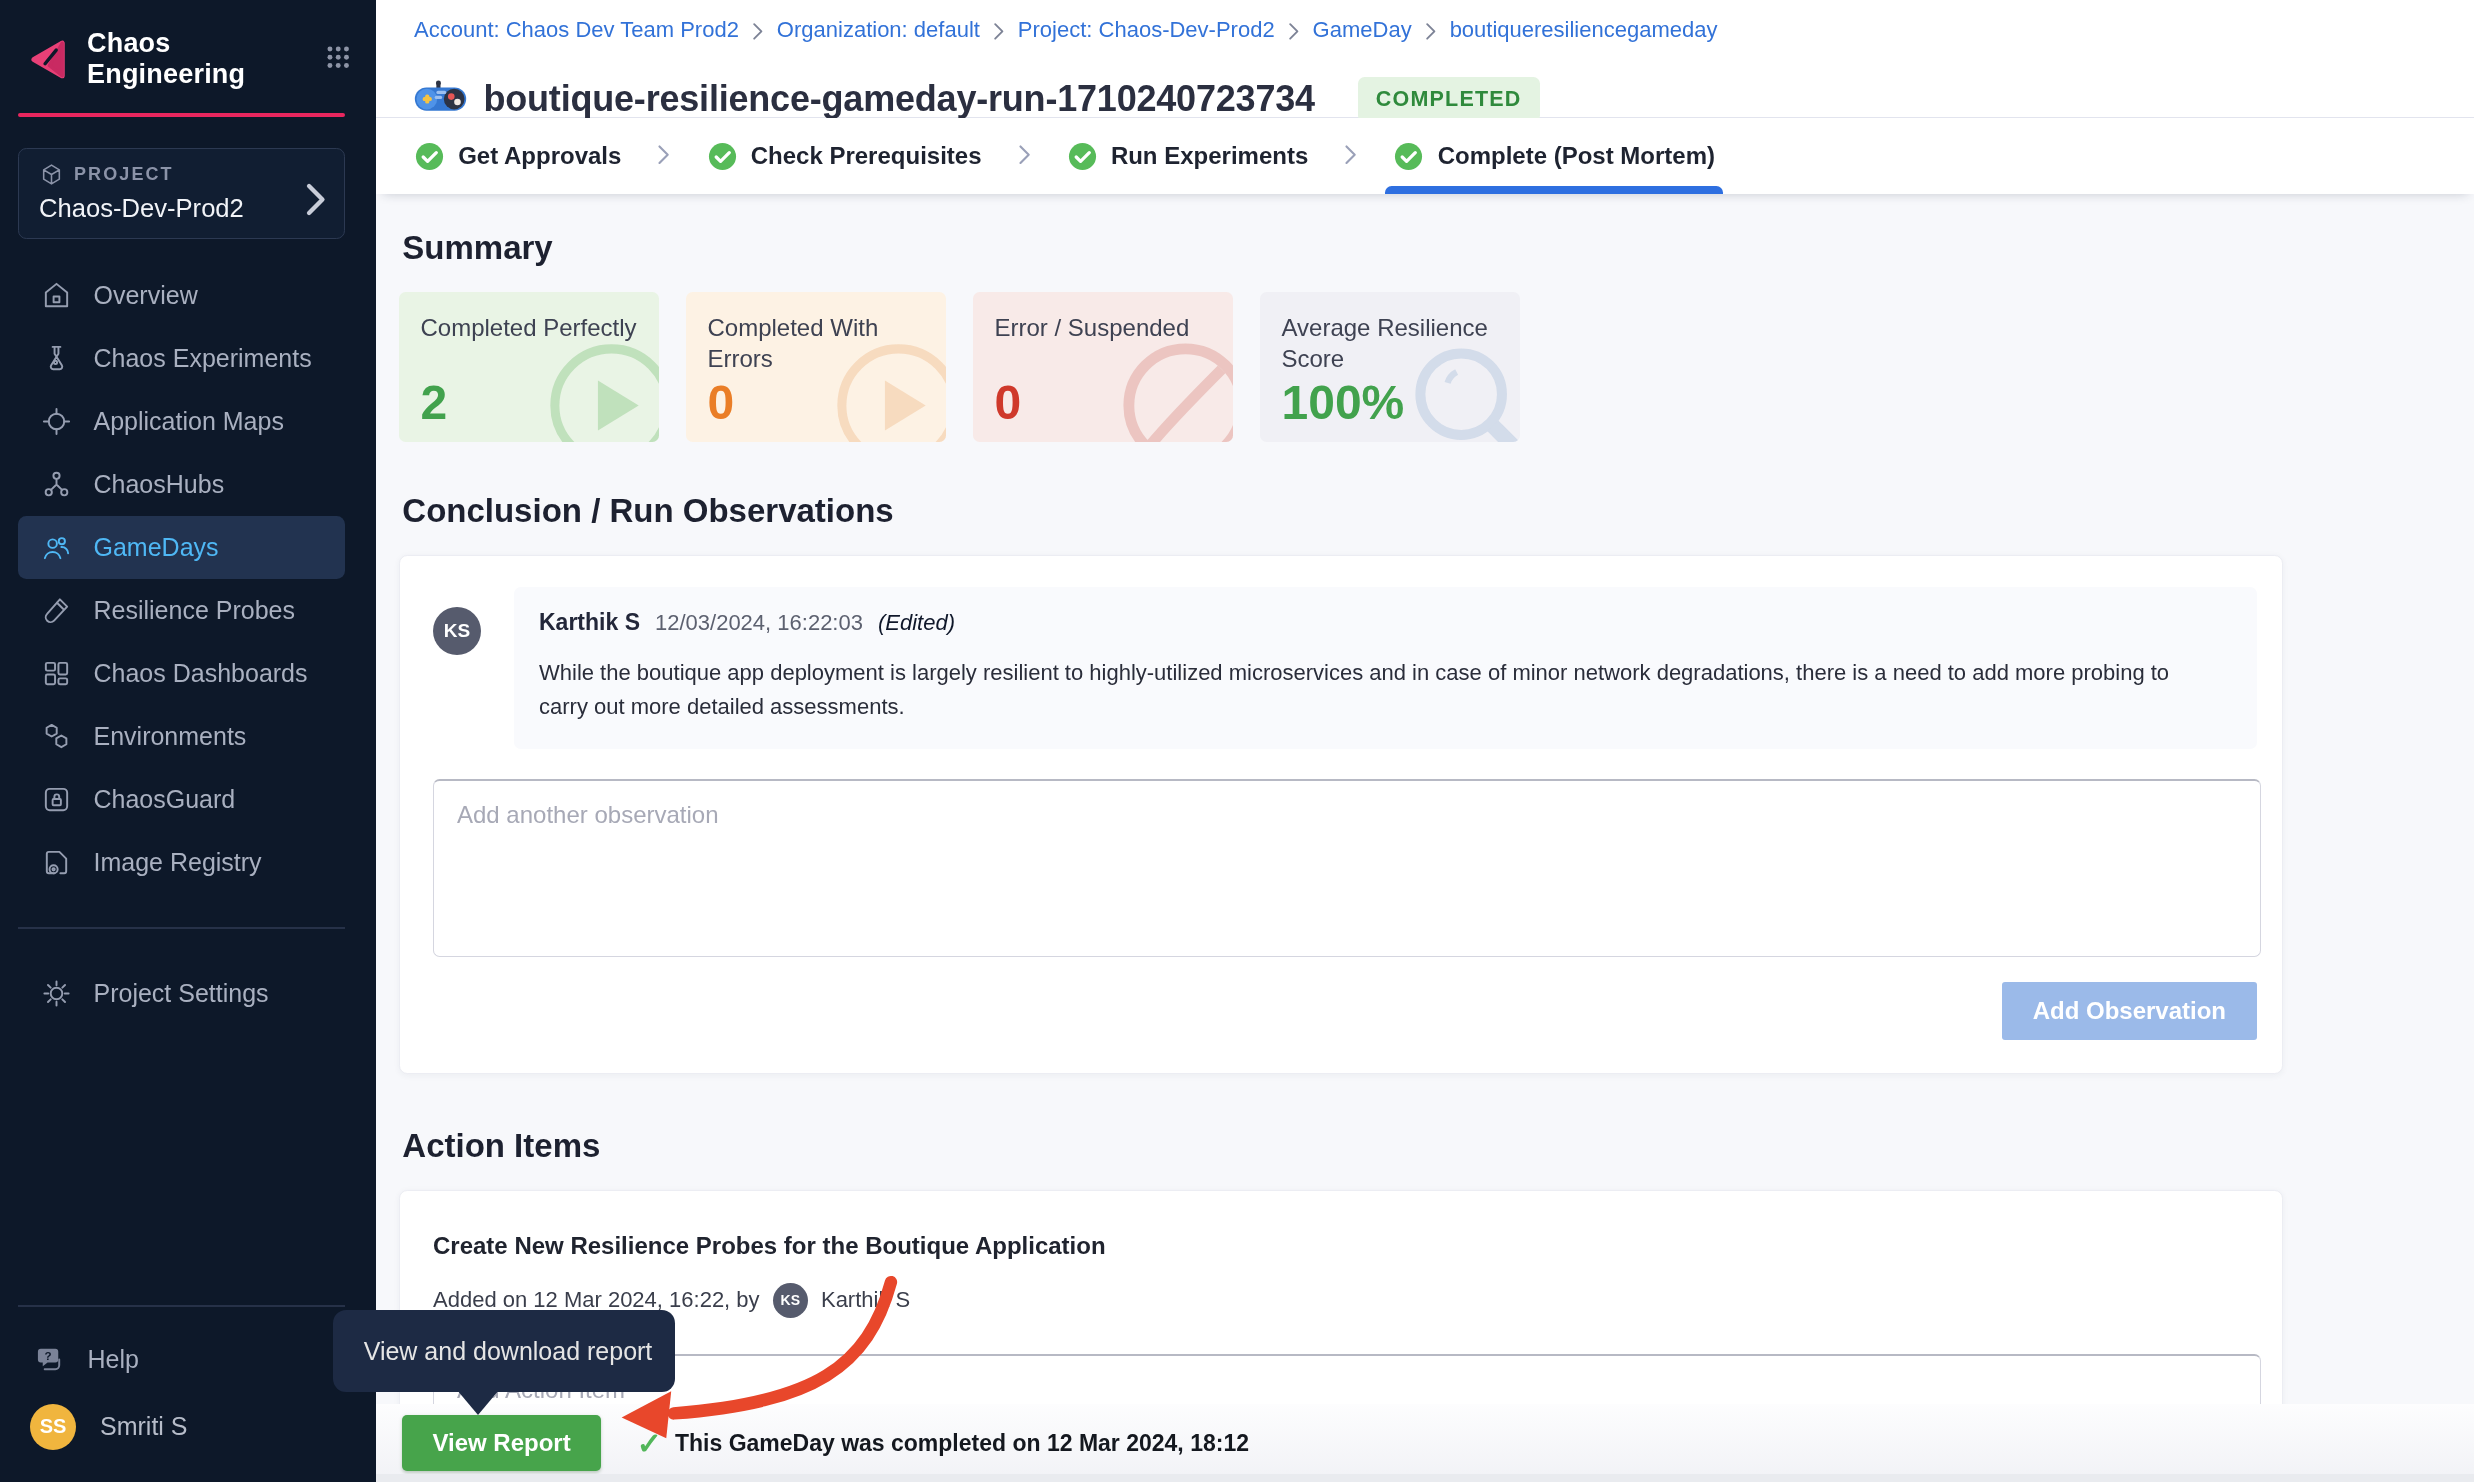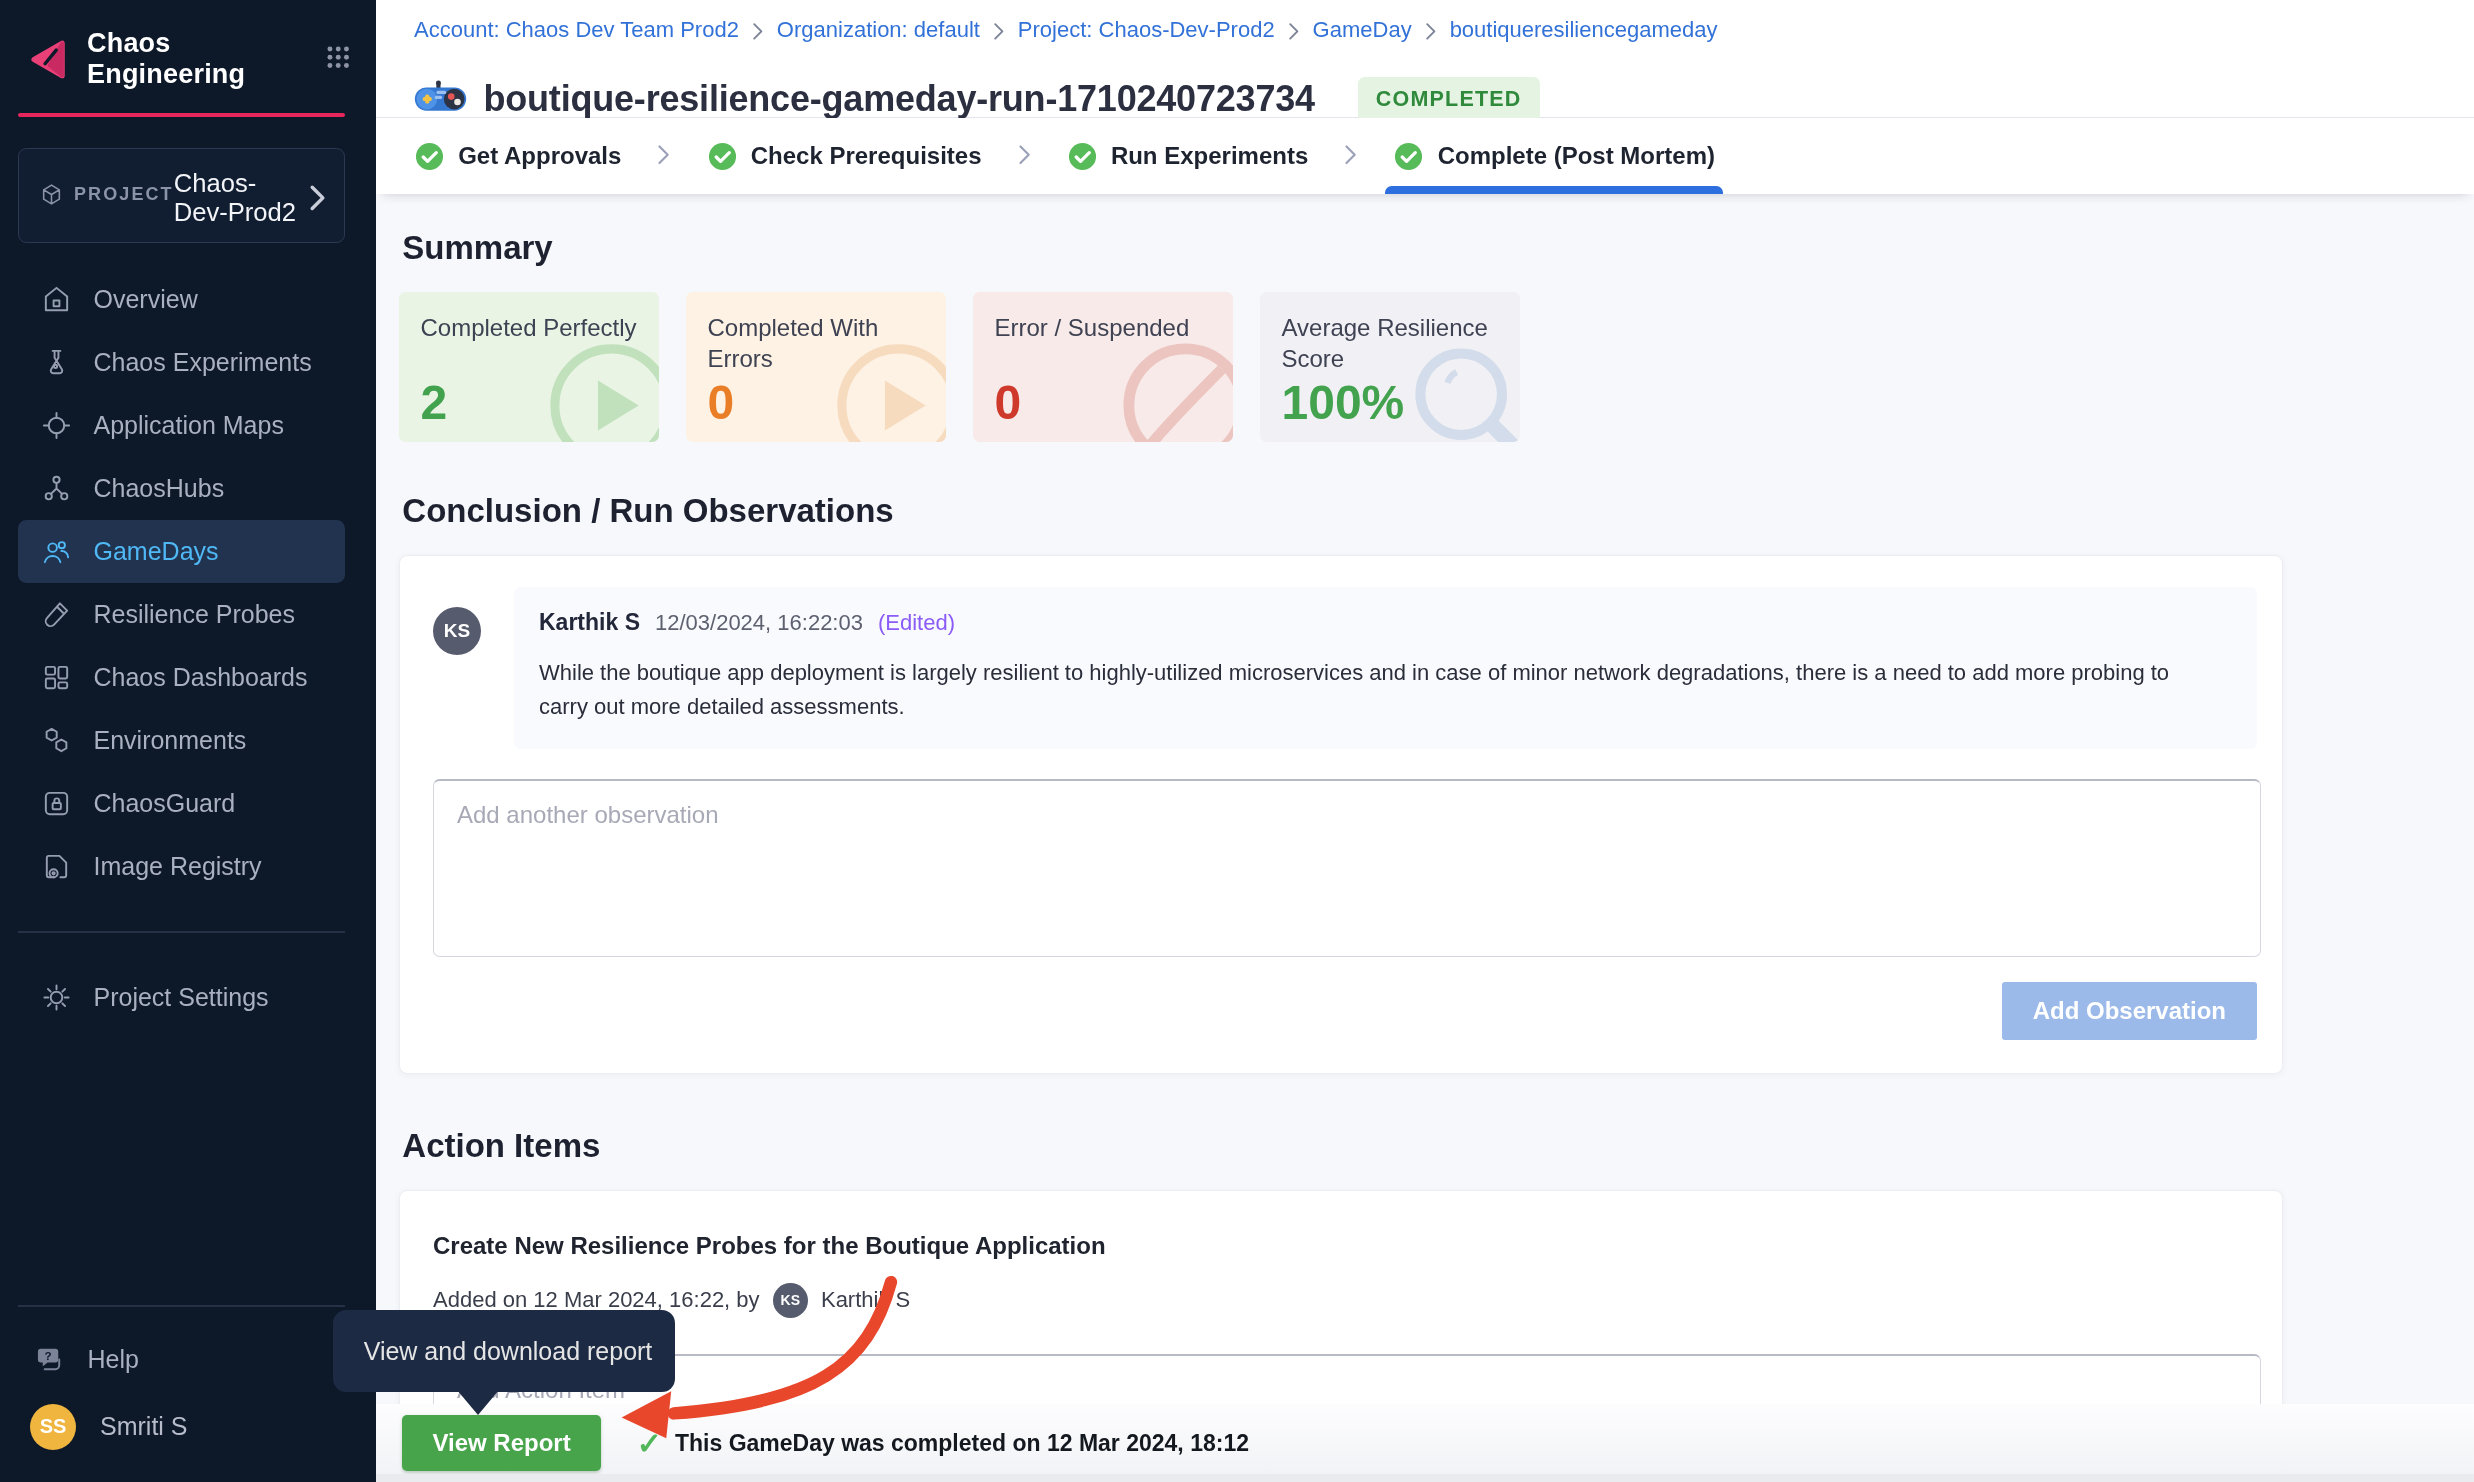--- a/index.html
+++ b/index.html
@@ -9,21 +9,21 @@
 
   
   .sidebar{width:376px;min-width:376px;background:#0d1829;display:flex;flex-direction:column;position:relative;z-index:5;}
   .sb-head{display:flex;align-items:center;gap:18px;padding:28px 25px 23px 28px;}
   .sb-logo{width:41px;height:41px;flex:0 0 auto;}
   .sb-title{font-size:27px;font-weight:bold;color:#ffffff;letter-spacing:0.2px;}
   .sb-grid{margin-left:auto;width:30px;height:30px;color:#8d94a6;cursor:pointer;}
   .sb-rule{height:4.1px;background:#e8265e;margin:0 31px 0 18px;border-radius:2.5px;}
   .project-card{margin:31px 31px 0 18px;background:#111e32;border:1.7px solid #2c3952;border-radius:8.3px;
                 padding:13.2px 18px 15px 20px;display:flex;align-items:center;cursor:pointer;}
-  .pc-left{display:flex;flex-direction:row;}
+  .pc-left{display:flex;flex-direction:column;}
   .pc-label-row{display:flex;align-items:center;gap:10px;color:#8b93a8;}
   .pc-label{font-size:18px;font-weight:bold;letter-spacing:2.1px;}
   .pc-name{margin-top:6.6px;font-size:25.6px;color:#f2f4f8;}
   .pc-chev{margin-left:auto;width:21.5px;height:21.5px;color:#c8cdd9;}
   .nav{margin-top:25px;}
   .nav-item{height:63px;display:flex;align-items:center;gap:21.5px;padding-left:41px;
             font-size:25px;color:#a9b0c0;cursor:pointer;}
   .nav-item .nic{width:31px;height:31px;flex:0 0 auto;color:#959db0;}
   .nav-item.active{background:#223350;color:#4fb8f5;border-radius:8.3px;margin:0 31px 0 18px;padding-left:23px;}
   .nav-item.active .nic{color:#4fb8f5;}
@@ -68,21 +68,21 @@
 
   .panel{background:#fff;border:0.8px solid #ecedf3;border-radius:8.3px;width:1884px;
          box-shadow:0 1.7px 6.6px rgba(40,50,80,.05);}
   .panel-conclusion{margin-top:25px;padding:31px 25px 33px 33px;}
   .comment-row{display:flex;gap:33px;}
   .av-ks{width:48px;height:48px;background:#565b6d;font-size:19px;margin-top:20px;}
   .comment-box{flex:1;background:#f9fafd;border-radius:6.6px;padding:21.5px 25px 25px 25px;}
   .comment-head{display:flex;align-items:baseline;gap:15px;font-size:22px;}
   .c-author{font-weight:bold;color:#23273a;font-size:23px;}
   .c-time{color:#5d6170;}
-  .c-edited{color:#8b5cf6;}
+  .c-edited{color:#0f172a;font-style:italic;}
   .comment-body{margin-top:20px;font-size:22px;color:#2a2d3a;line-height:1.55;max-width:1653px;}
   .obs-textarea,.act-textarea{display:block;width:1828px;border:1.7px solid #d5d6e0;border-top:2.5px solid #b7b9c4;
         border-radius:6.6px;background:#fff;padding:20px 23px;font-size:24px;color:#3a3e4b;
         font-family:"Liberation Sans",sans-serif;resize:none;outline:none;}
   .obs-textarea::placeholder,.act-textarea::placeholder{color:#a7a9b6;}
   .obs-textarea{margin-top:30px;height:178px;}
   .btn-row{display:flex;justify-content:flex-end;margin-top:25px;}
   .add-obs-btn{background:#9bbae9;color:#fff;font-size:24px;font-weight:bold;border:none;
         border-radius:3px;padding:15px 31px;cursor:pointer;font-family:"Liberation Sans",sans-serif;}
   .panel-actions{margin-top:25px;padding:41px 25px 33px 33px;height:312px;}

